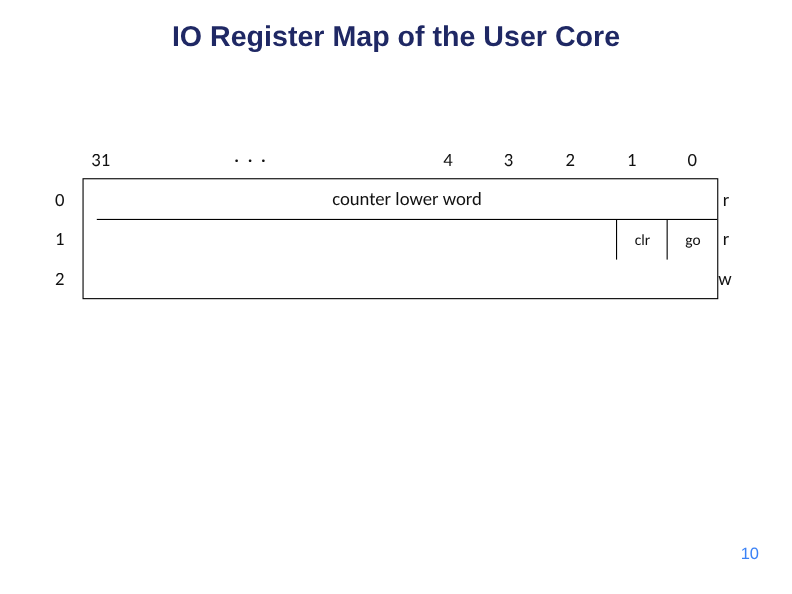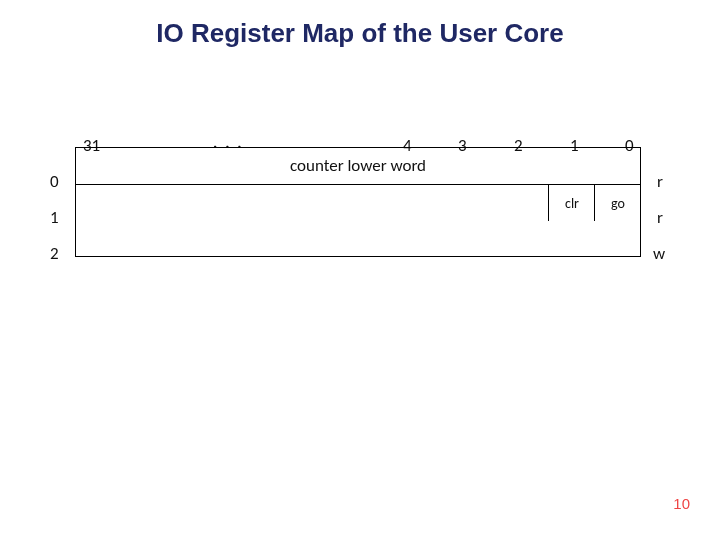--- a/index.html
+++ b/index.html
@@ -39,25 +39,26 @@
     font-family: Calibri, Arial, sans-serif;
   }
   .access-label {
     position: absolute;
     font-size: 17px;
     color: #111111;
     font-family: Calibri, Arial, sans-serif;
   }
   .table {
     position: absolute;
-    top: 20px;
+    top: 35px;
     left: 30px;
     width: 564px;
     height: 108px;
     border: 1.5px solid #000000;
+    padding-left: 12px;
   }
   .row {
     height: 36px;
     border-bottom: 1.5px solid #000000;
     position: relative;
   }
   .row:last-child {
     border-bottom: none;
   }
   .cell-text {
@@ -77,21 +78,21 @@
     justify-content: center;
     font-size: 14px;
     font-family: Calibri, Arial, sans-serif;
     color: #111111;
   }
   .page-number {
     position: absolute;
     bottom: 28px;
     right: 30px;
     font-size: 15px;
-    color: #ef4444;
+    color: #3b82f6;
     font-family: Arial, sans-serif;
     margin-left: 14px;
   }
 </style>
 </head>
 <body>
 
 <div class="title">IO Register Map of the User Core</div>
 
 <div class="diagram">

